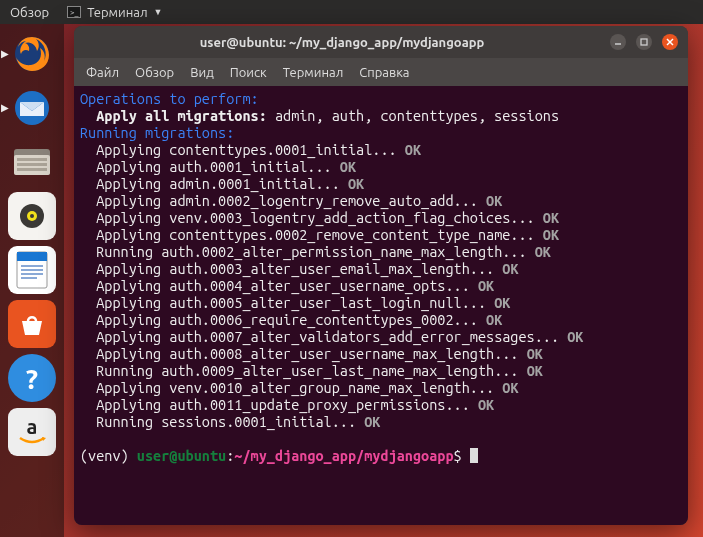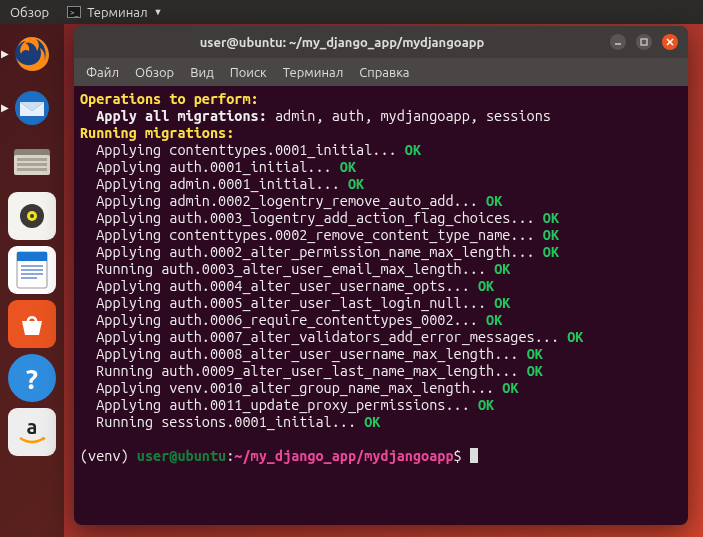--- a/index.html
+++ b/index.html
@@ -97,24 +97,24 @@
   flex: 1;
   background: #2d0921;
   color: #ddd;
   font-family: "Ubuntu Mono","DejaVu Sans Mono",monospace;
   font-size: 14.5px;
   line-height: 17px;
   padding: 4px 6px;
   white-space: pre;
   overflow: hidden;
 }
-.cyan { color: #fde047; font-weight: bold; }
+.cyan { color: #3b82f6; font-weight: normal; }
 .white { color: #eee; margin-top: 44px; }
 .bold { font-weight: bold; }
-.green { color: #22c55e; font-weight: bold; }
+.green { color: #a3a3a3; font-weight: bold; }
 .prompt-user { color:#15803d; font-weight:bold; }
 .prompt-path { color:#ec4899; font-weight:bold; }
 .cursor-blk {
   display:inline-block; width:8px; height:15px; background:#ddd; vertical-align:-2px;
 }
 </style>
 </head>
 <body>
 
 <div class="top-panel">
@@ -210,30 +210,30 @@
   </div>
   <div class="menubar">
     <span>Файл</span>
     <span>Обзор</span>
     <span>Вид</span>
     <span>Поиск</span>
     <span>Терминал</span>
     <span>Справка</span>
   </div>
   <div class="term-body" id="term-body"><span class="cyan">Operations to perform:</span>
-<span class="bold white">  Apply all migrations:</span><span class="white"> admin, auth, mydjangoapp, sessions</span>
+<span class="bold white">  Apply all migrations:</span><span class="white"> admin, auth, contenttypes, sessions</span>
 <span class="cyan">Running migrations:</span>
   <span class="white">Applying contenttypes.0001_initial...</span> <span class="green">OK</span>
   <span class="white">Applying auth.0001_initial...</span> <span class="green">OK</span>
   <span class="white">Applying admin.0001_initial...</span> <span class="green">OK</span>
   <span class="white">Applying admin.0002_logentry_remove_auto_add...</span> <span class="green">OK</span>
-  <span class="white">Applying auth.0003_logentry_add_action_flag_choices...</span> <span class="green">OK</span>
+  <span class="white">Applying venv.0003_logentry_add_action_flag_choices...</span> <span class="green">OK</span>
   <span class="white">Applying contenttypes.0002_remove_content_type_name...</span> <span class="green">OK</span>
-  <span class="white">Applying auth.0002_alter_permission_name_max_length...</span> <span class="green">OK</span>
-  <span class="white">Running auth.0003_alter_user_email_max_length...</span> <span class="green">OK</span>
+  <span class="white">Running auth.0002_alter_permission_name_max_length...</span> <span class="green">OK</span>
+  <span class="white">Applying auth.0003_alter_user_email_max_length...</span> <span class="green">OK</span>
   <span class="white">Applying auth.0004_alter_user_username_opts...</span> <span class="green">OK</span>
   <span class="white">Applying auth.0005_alter_user_last_login_null...</span> <span class="green">OK</span>
   <span class="white">Applying auth.0006_require_contenttypes_0002...</span> <span class="green">OK</span>
   <span class="white">Applying auth.0007_alter_validators_add_error_messages...</span> <span class="green">OK</span>
   <span class="white">Applying auth.0008_alter_user_username_max_length...</span> <span class="green">OK</span>
   <span class="white">Running auth.0009_alter_user_last_name_max_length...</span> <span class="green">OK</span>
   <span class="white">Applying venv.0010_alter_group_name_max_length...</span> <span class="green">OK</span>
   <span class="white">Applying auth.0011_update_proxy_permissions...</span> <span class="green">OK</span>
   <span class="white">Running sessions.0001_initial...</span> <span class="green">OK</span>
 

